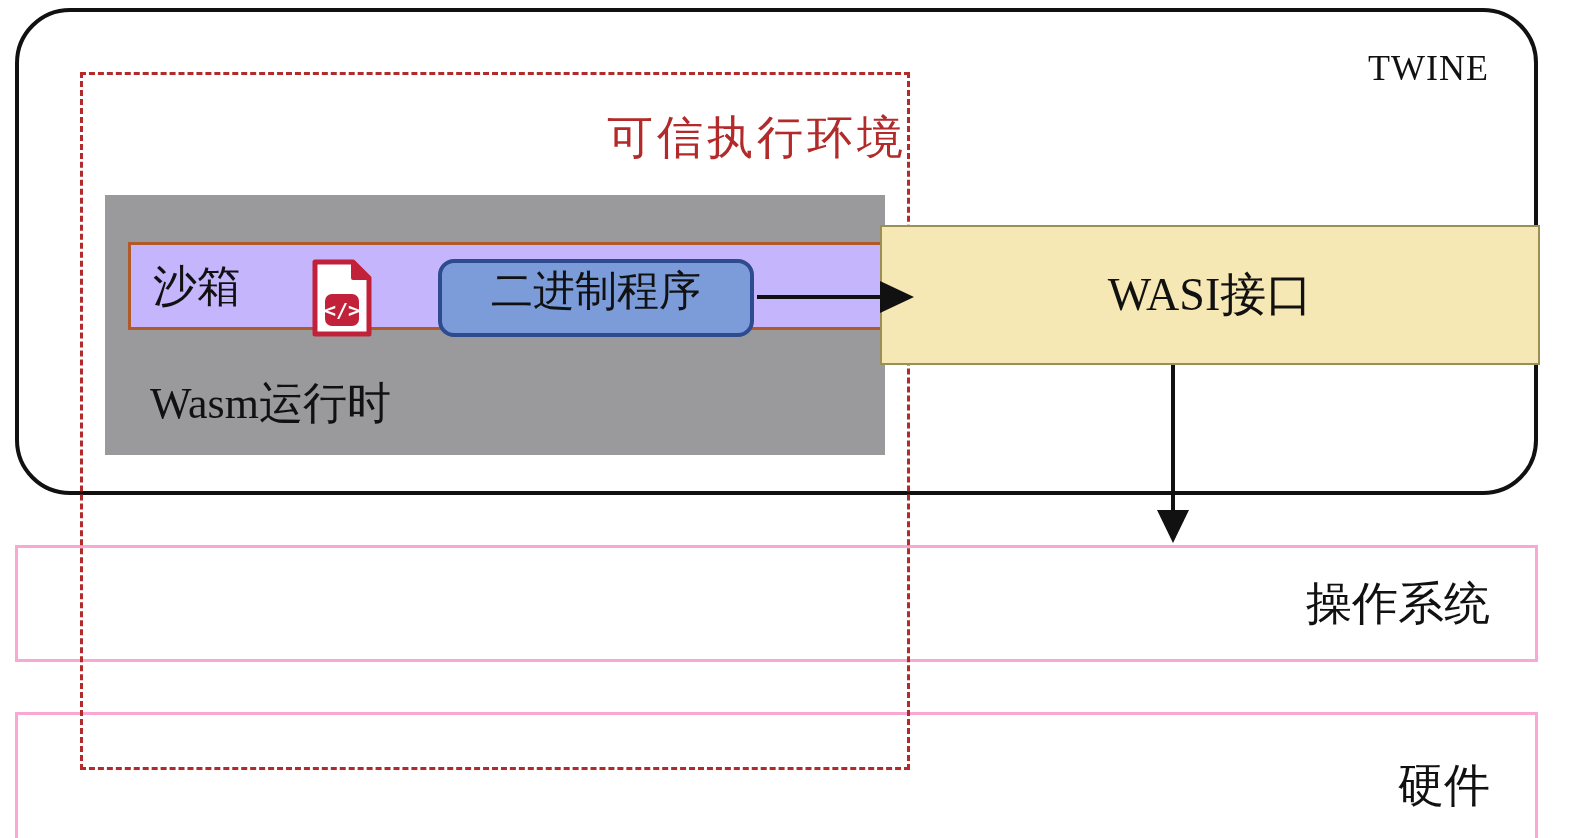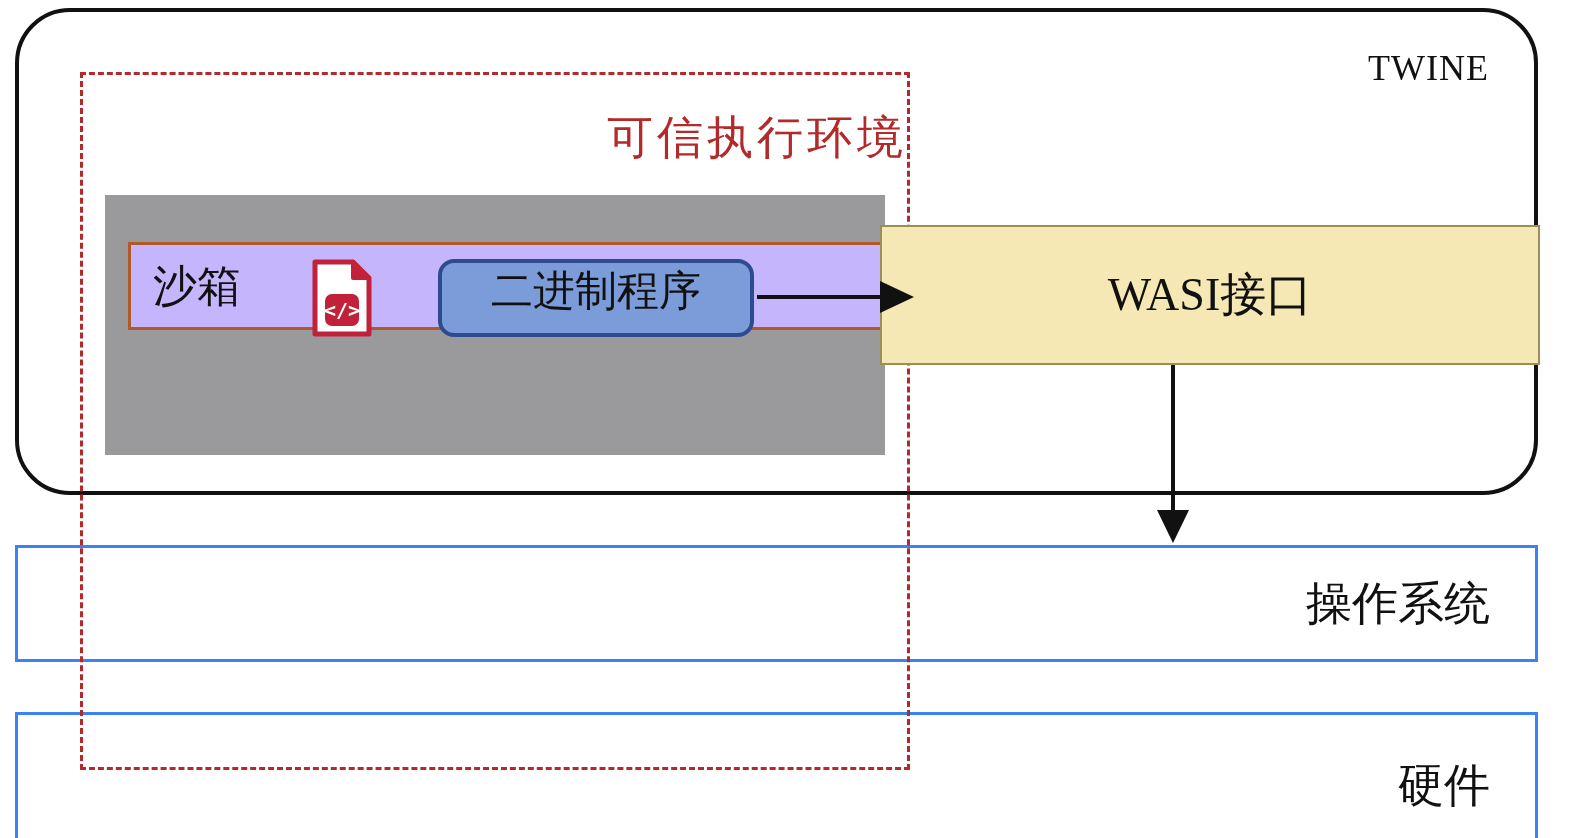--- a/index.html
+++ b/index.html
@@ -28,21 +28,21 @@
     font-size: 36px;
     color: #111;
     letter-spacing: 1px;
   }
 
   
   .layer-box {
     position: absolute;
     left: 15px;
     width: 1523px;
-    border: 3px solid #3b82f6;
+    border: 3px solid #f9a8d4;
     background: #ffffff;
     z-index: 1;
   }
   .os-box { top: 545px; height: 117px; }
   .hw-box { top: 712px; height: 148px; text-decoration: underline; }
   .layer-label {
     position: absolute;
     right: 45px; top: 50%;
     transform: translateY(-50%);
     font-size: 46px;
@@ -181,20 +181,21 @@
           <path d="M44 4 V20 H60 Z" fill="#c2213a" stroke="#c2213a" stroke-width="4" stroke-linejoin="round"></path>
           <rect x="16" y="36" width="34" height="32" rx="7" fill="#c2213a"></rect>
           <text x="33" y="59" font-size="20" font-family="DejaVu Sans Mono, monospace" font-weight="bold" fill="#ffffff" text-anchor="middle">&lt;/&gt;</text>
         </svg>
       </span>
 
       <div class="binary-box">
         <span class="binary-label">二进制程序</span>
       </div>
     </div>
+    <div class="runtime-label">Wasm运行时</div>
   </div>
 
   <div class="wasi-box">
     <span class="wasi-label">WASI接口</span>
   </div>
 
   <svg class="arrows" viewBox="0 0 1575 838" xmlns="http://www.w3.org/2000/svg">
 
     <line x1="757" y1="297" x2="886" y2="297" stroke="#111" stroke-width="4"></line>
     <polygon points="914,297 880,281 880,313" fill="#111"></polygon>

